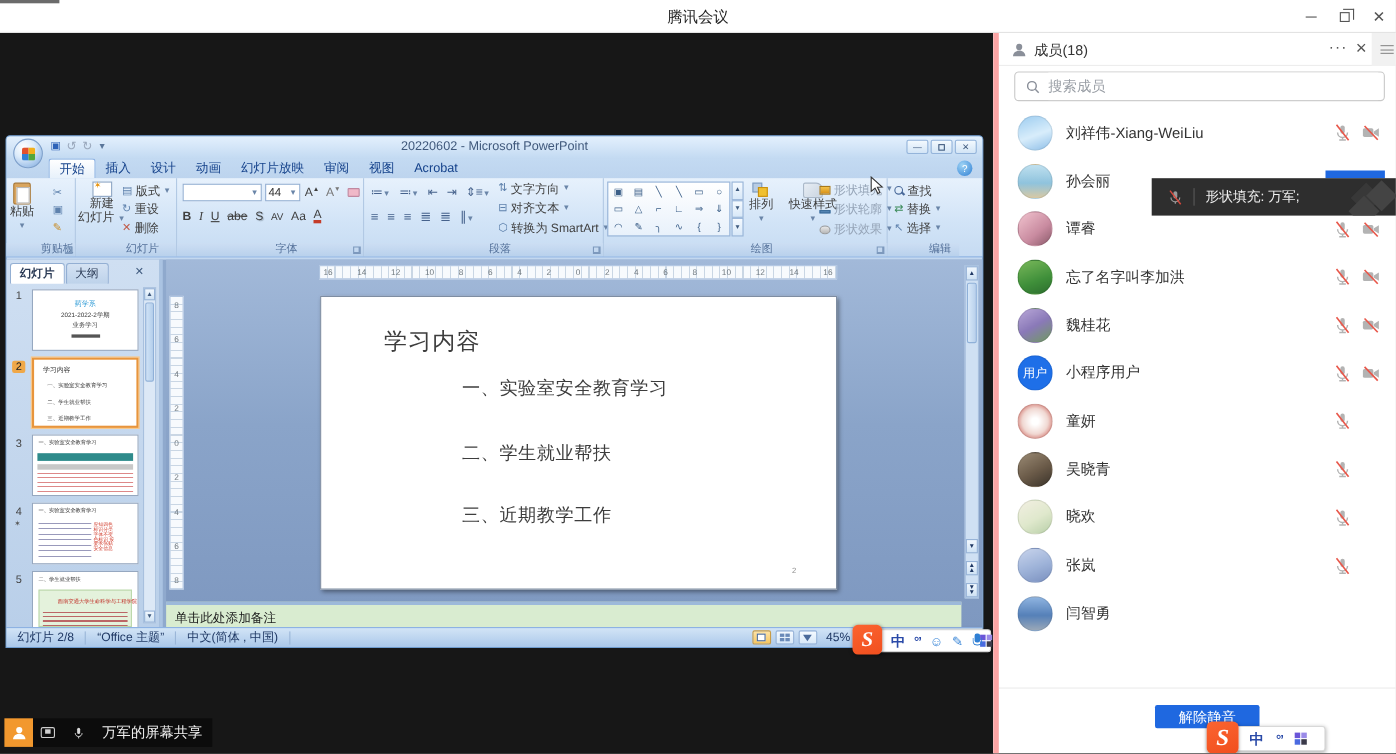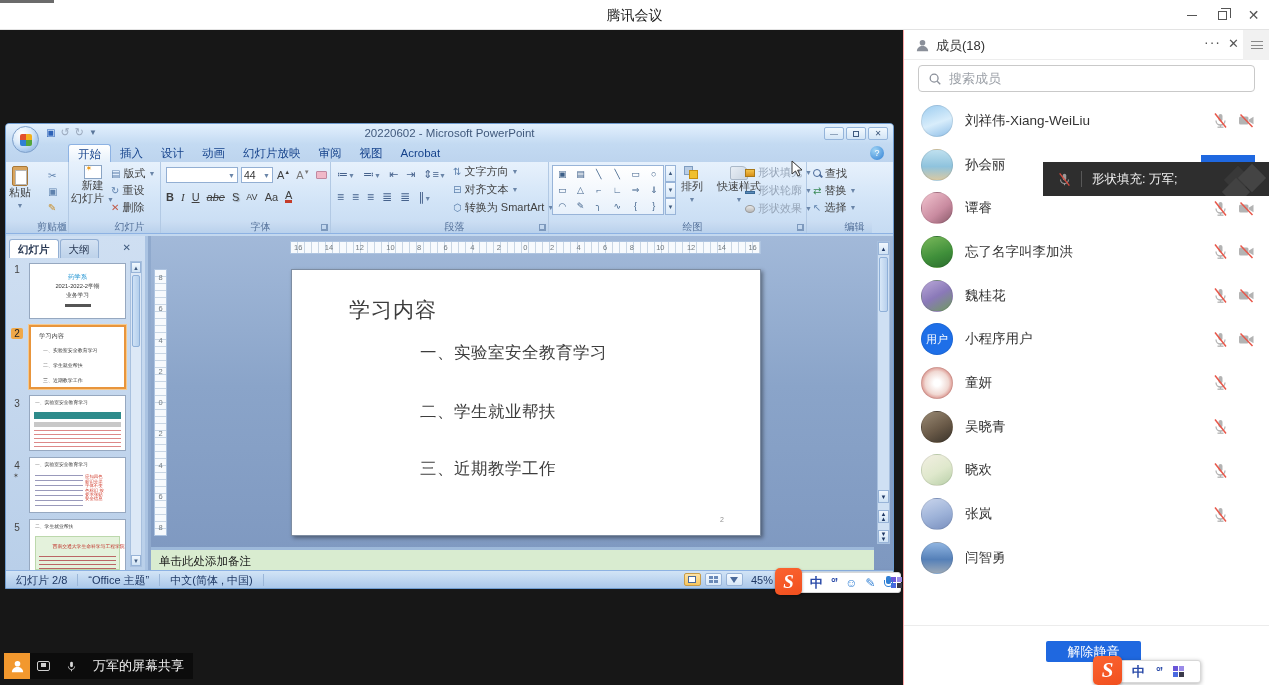--- a/index.html
+++ b/index.html
@@ -45,21 +45,21 @@
   .ppt-winbtns { position:absolute; right:5px; top:3px; display:flex; gap:2px; }
   .ppt-winbtn { width:20px; height:13px; border:1px solid #94b4da; border-radius:2px;
     background:linear-gradient(#f3f9fe,#d3e5f6); display:flex; align-items:center; justify-content:center;
     color:#3f5a7e; font-size:8px; line-height:1; }
   .ppt-restore { position:relative; width:6px; height:6px; border:1px solid #3f5a7e; }
 
   .ppt-tabsrow { position:absolute; left:0; right:0; top:20px; height:18px;
     background:linear-gradient(#c3daf2,#bdd4ee); padding-left:38px; display:flex; }
   .ppt-tab { padding:0 9px; line-height:18px; font-size:11.5px; color:#15428b; }
   .ppt-tab.active { background:linear-gradient(#ffffff,#e7f1fb); border:1px solid #8db2e3;
-    border-bottom:none; border-radius:3px 3px 0 0;margin-left:24px; }
+    border-bottom:none; border-radius:3px 3px 0 0; }
   .help-btn { position:absolute; right:9px; top:22px; width:14px; height:14px; border-radius:50%;
     background:radial-gradient(circle at 35% 30%,#9fd4f5,#2f7fd4); color:#fff; font-size:9px;
     display:flex; align-items:center; justify-content:center; }
 
   .ribbon { position:absolute; left:0; right:0; top:38px; height:72px; display:flex;
     background:linear-gradient(#e7f1fc,#d2e4f7 55%,#c6dbf2); border-bottom:1px solid #8db2e3; }
   .rgroup { position:relative; height:71px; border-right:1px solid #b2c9e4; flex:none; }
   .glabel { position:absolute; left:0; right:0; bottom:0; height:12px; line-height:12px;
     text-align:center; font-size:10px; color:#54719a;
     background:linear-gradient(#ccdef3,#b9d1ec);padding-left:30px; }
@@ -73,21 +73,21 @@
   .micon { font-size:10px; color:#5f82ad; }
   .dd { font-size:7px; color:#6a85a8; }
   .clip-icon { width:16px; height:20px; background:#d9a55e; border:1px solid #a87838; border-radius:2px; position:relative; }
   .clip-icon:before { content:""; position:absolute; left:2px; top:3px; width:10px; height:13px; background:#fff; border:1px solid #b8b8b8; }
   .slide-icon { width:18px; height:14px; background:#fff; border:1px solid #8aa4c4; position:relative; }
   .slide-icon:before { content:"✶"; position:absolute; left:1px; top:-4px; color:#e8930c; font-size:8px; }
   .combo { border:1px solid #93afd3; background:#fff; height:16px; display:flex; align-items:center;
     font-size:10.5px; color:#333; padding:0 2px; justify-content:space-between; }
   .fx { font-size:11px; color:#3f3f3f; }
   .fx.b { font-weight:bold; } .fx.i { font-style:italic; font-family:"Liberation Serif",serif; }
-  .fx.u { text-decoration:underline; } .fx.st { text-decoration:line-through;font-style:italic; }
+  .fx.u { text-decoration:underline; } .fx.st { text-decoration:line-through; }
   .fx.sh { text-shadow:1px 1px 1px #9ab; }
   .fx.colorA { border-bottom:3px solid #c43c2a; line-height:10px; }
   .shapes-panel { position:absolute; left:3px; top:3px; width:112px; height:50px;
     background:linear-gradient(#fff,#e8f1fb); border:1px solid #98b4d8; display:grid;
     grid-template-columns:repeat(6,1fr); align-items:center; justify-items:center; }
   .shape-g { font-size:9px; color:#3c5f88; line-height:1; }
   .gal-arrows { position:absolute; left:116px; top:3px; width:11px; height:50px; display:flex;
     flex-direction:column; }
   .gal-arrows span { flex:1; border:1px solid #98b4d8; background:linear-gradient(#f5faff,#d8e8f8);
     font-size:6px; color:#3f5a7e; display:flex; align-items:center; justify-content:center; }
@@ -210,21 +210,21 @@
   .badge-label { height:26px; background:rgba(12,12,12,.93); display:flex; align-items:center;
     gap:16px; padding:0 9px 0 7px; color:#f0f0f0; font-size:13px; }
   .monitor-ic { width:13px; height:10px; border:1.4px solid #cfcfcf; border-radius:2px; position:relative; }
   .monitor-ic:before { content:""; position:absolute; left:3px; top:1px; width:5px; height:4px; background:#cfcfcf; }
 
   
   .cursor { position:absolute; left:790px; top:130px; z-index:70; }
 
   
   .panel { position:absolute; left:903px; top:30px; width:366px; height:655px; background:#fff;
-    border-left:1px solid #fca5a5; overflow:hidden; }
+    border-left:5px solid #fca5a5; overflow:hidden; }
   .mp-header { position:absolute; left:0; right:0; top:0; height:30px; border-bottom:1px solid #ededed; }
   .mp-title { position:absolute; left:32px; top:7px; font-size:13px; color:#333; }
   .mp-person { position:absolute; left:11px; top:8px; }
   .mp-more { position:absolute; left:300px; top:4px; font-size:14px; color:#555; letter-spacing:1px; }
   .mp-close { position:absolute; left:324px; top:6px; font-size:13px; color:#555; }
   .mp-handle { position:absolute; left:339px; top:0; width:27px; height:30px; background:#f1f1f1;
     display:flex; align-items:center; justify-content:center; }
   .hamburger { width:12px; height:8px; border-top:1.5px solid #8a8a8a; border-bottom:1.5px solid #8a8a8a; }
   .hamburger i { display:block; margin-top:2.6px; height:1.5px; background:#8a8a8a; }
   .mp-search { position:absolute; left:14px; top:35px; width:337px; height:27px;

